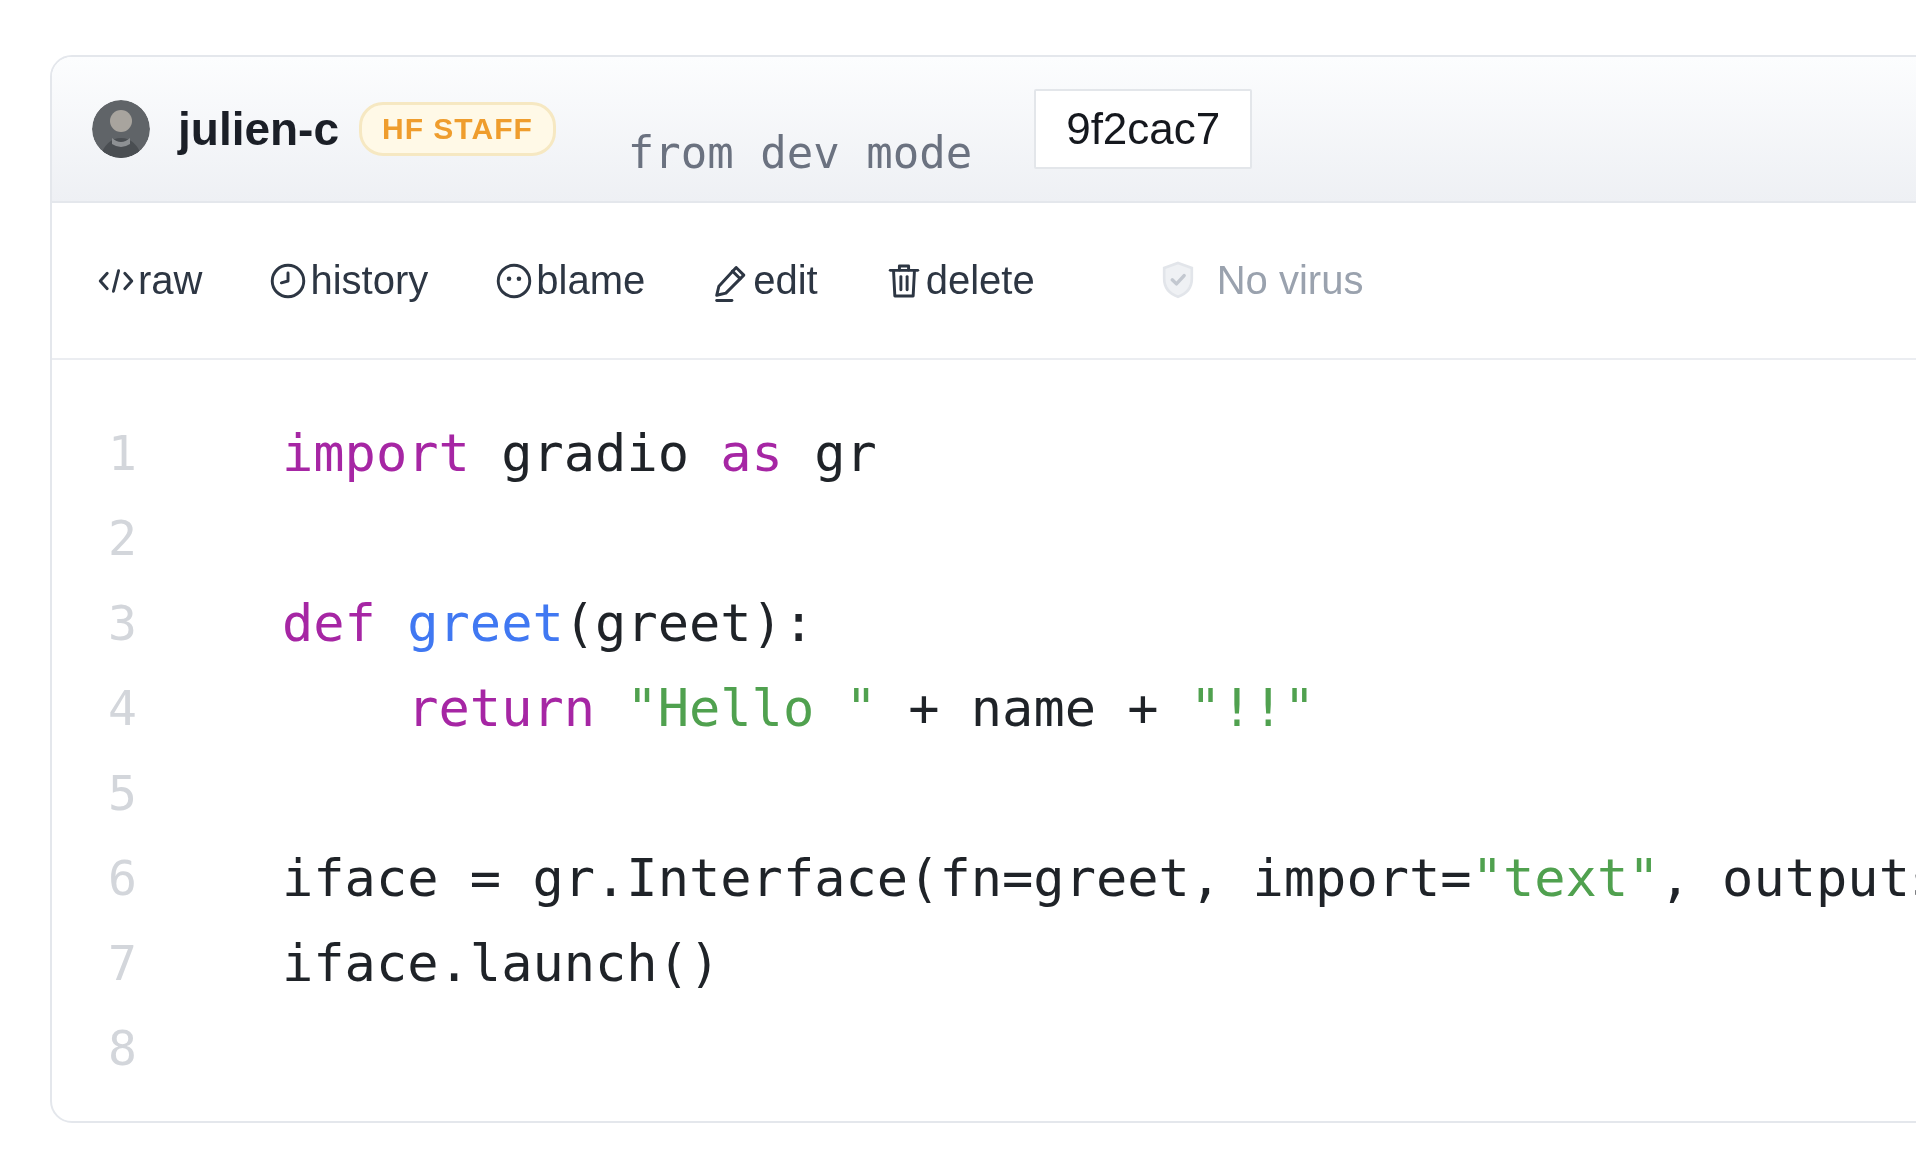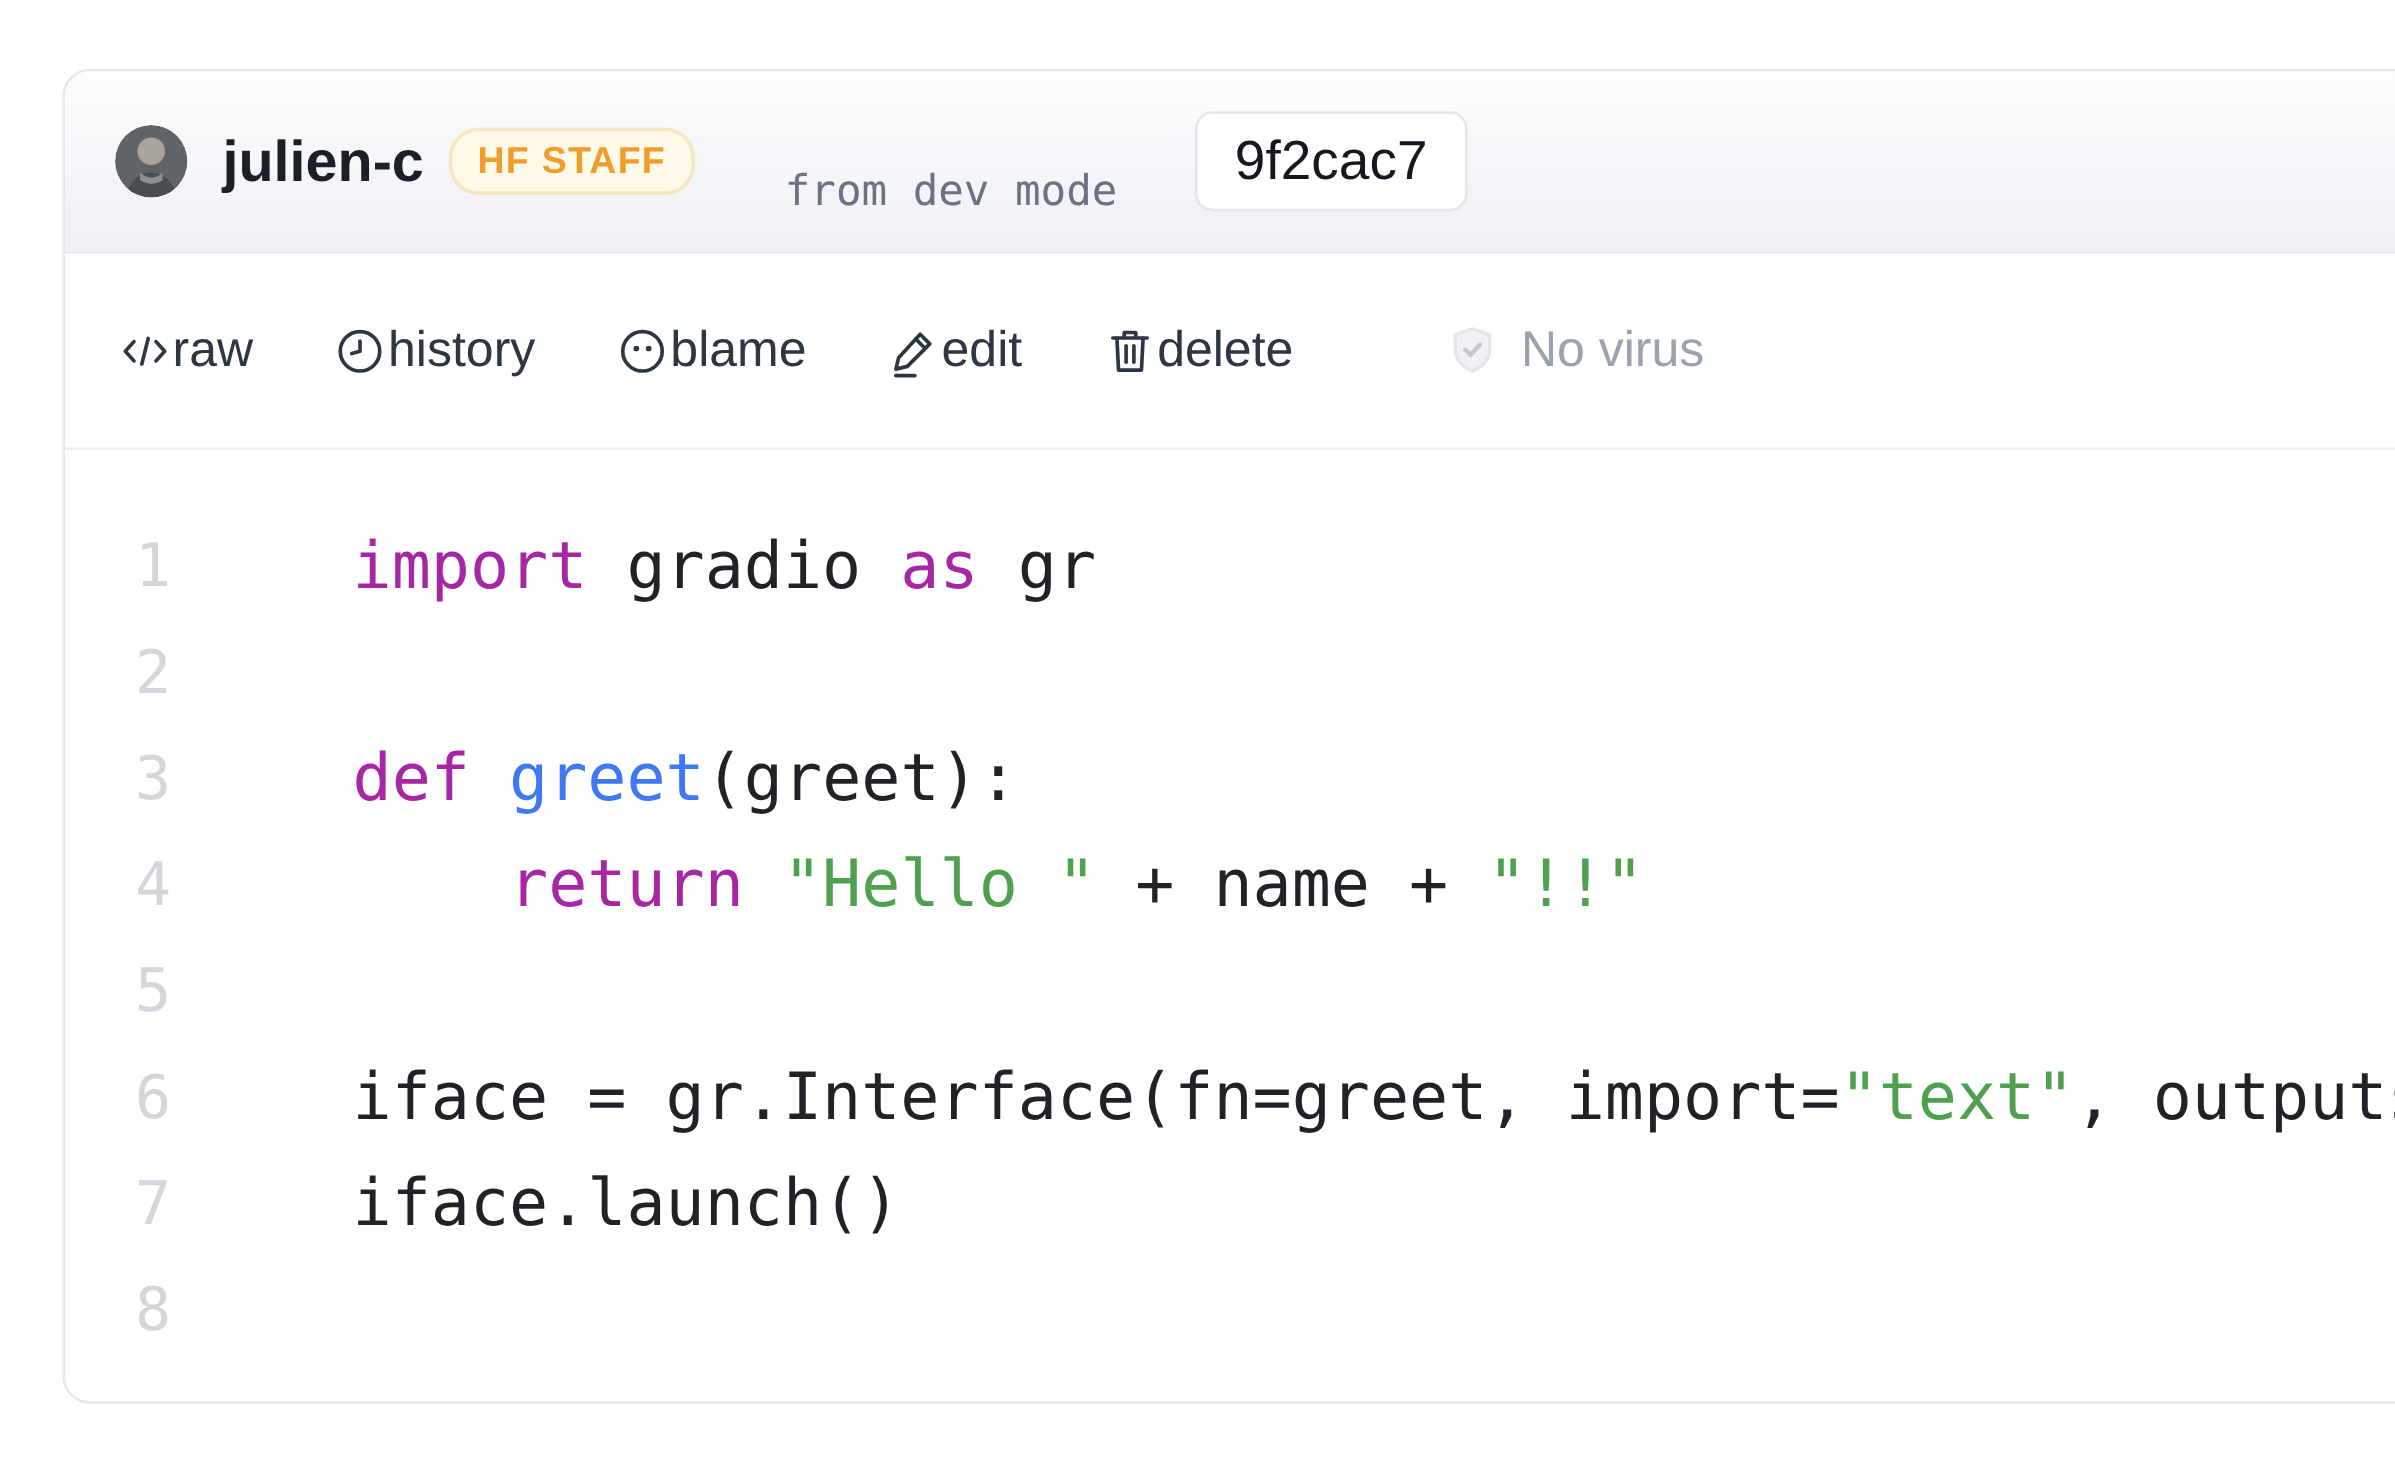--- a/index.html
+++ b/index.html
@@ -23,25 +23,25 @@
   .avatar svg{display:block;}
   .username{margin-left:28px;font-size:46px;font-weight:700;color:#1b1f27;cursor:pointer;}
   .badge{
     margin-left:20px;font-size:30px;font-weight:700;letter-spacing:1px;
     color:var(--badge-text,#ef9d2d);background:var(--badge-bg,#fff9e7);
     border:3px solid var(--badge-border,#f6e8c2);border-radius:24px;
     padding:9px 20px;line-height:1;
   }
   .commit-msg{
     margin-left:72px;font-family:"DejaVu Sans Mono", monospace;
-    font-size:34px;color:#6b7280;cursor:pointer;white-space:pre;margin-top:47px;
+    font-size:44px;color:#6b7280;cursor:pointer;white-space:pre;margin-top:47px;
   }
   .hash{
     margin-left:62px;font-size:44px;color:#15181e;background:#ffffff;
-    border:2px solid #e3e6ea;border-radius:14px;padding:13px 30px;cursor:pointer;
+    border:2px solid #e3e6ea;border-radius:2px;padding:13px 30px;cursor:pointer;
   }
   
   .toolbar{
     height:157px;display:flex;align-items:center;padding:0 42px;
     background:#ffffff;border-bottom:2px solid #ebedf1;box-sizing:border-box;
   }
   #toolbar-items{display:flex;align-items:center;}
   .tool{
     display:flex;align-items:center;margin-right:64px;
     font-size:40px;color:#2d3643;background:none;border:none;padding:0;

